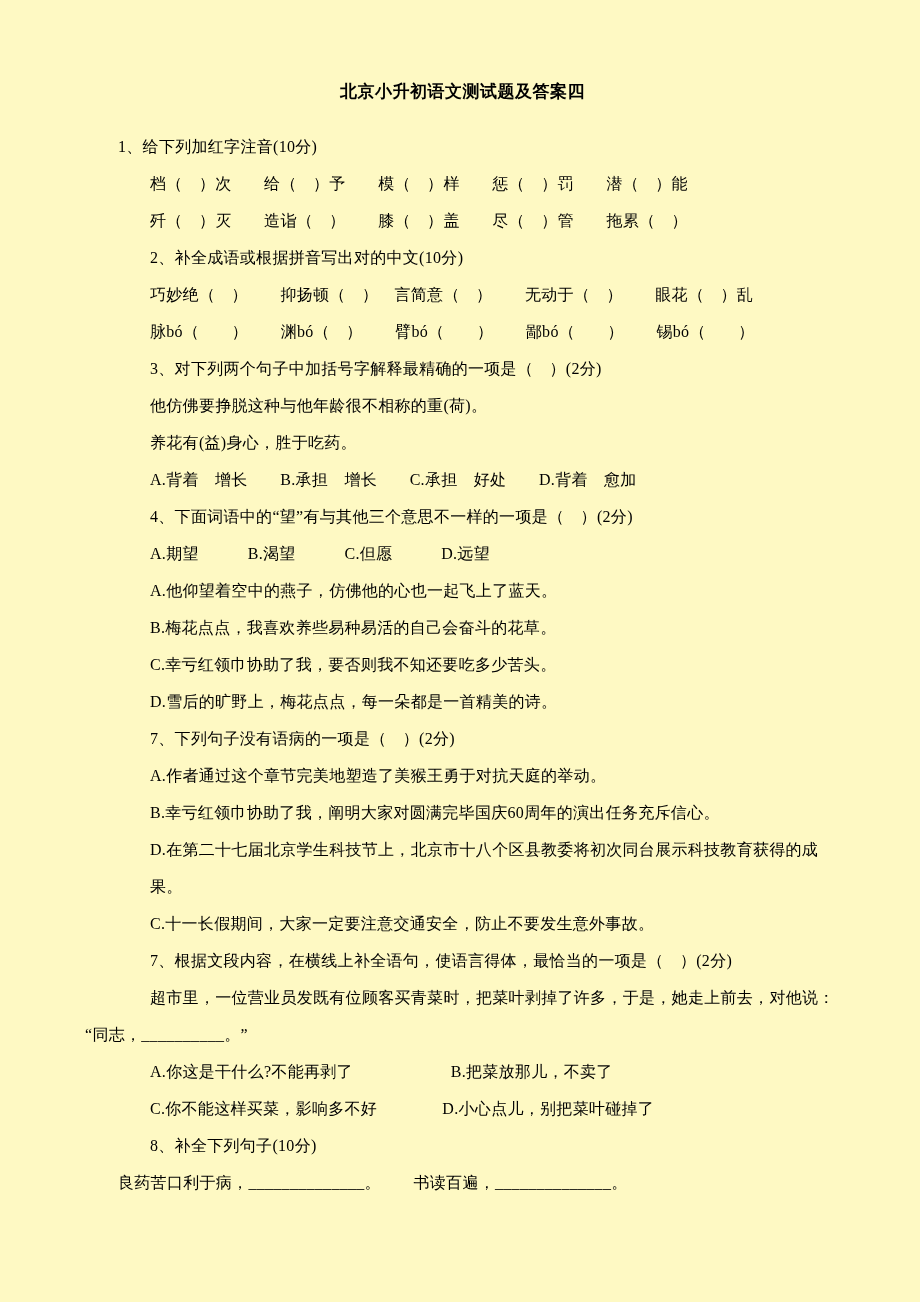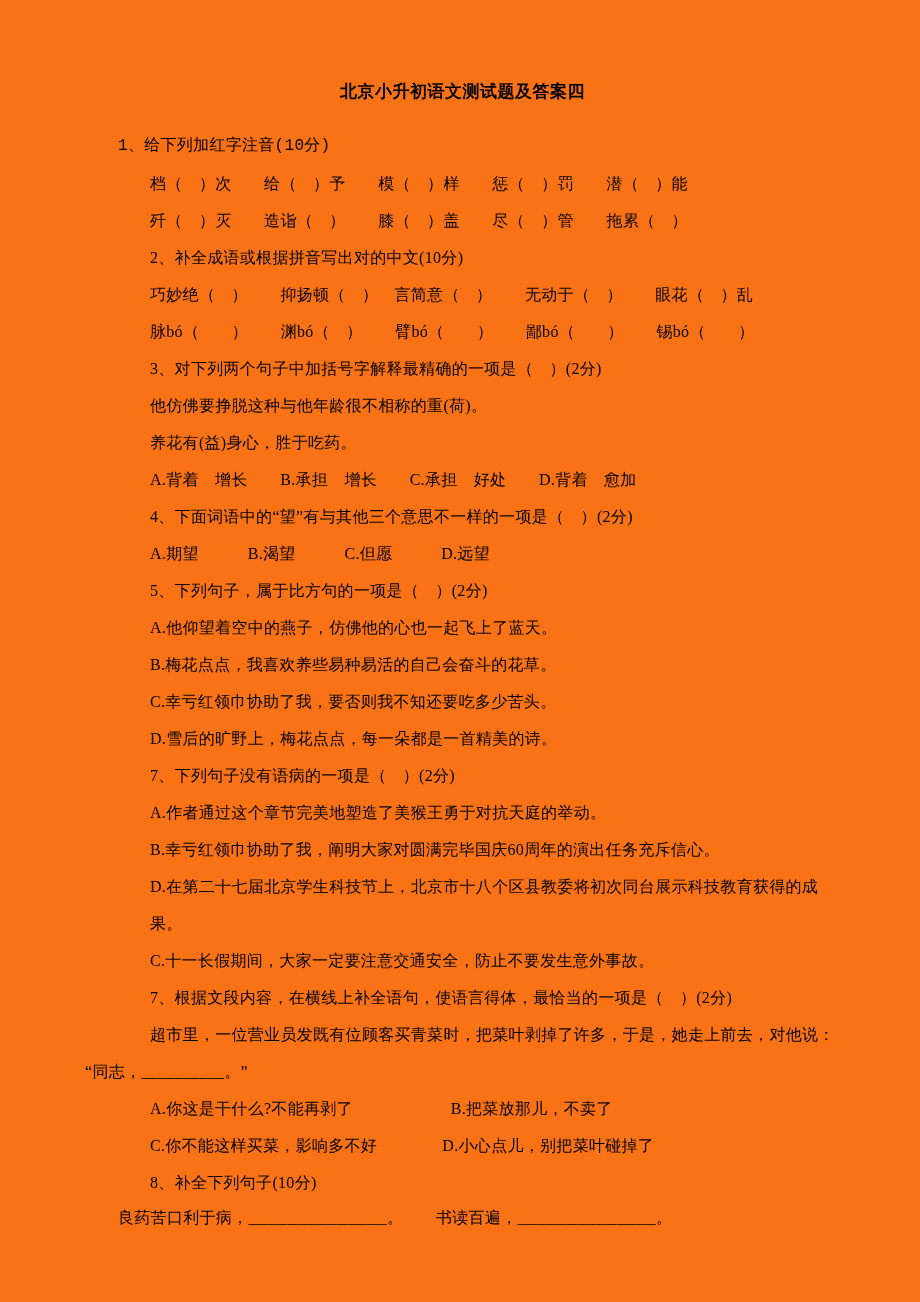--- a/index.html
+++ b/index.html
@@ -12,37 +12,37 @@
     height: 1302px;
     overflow: hidden;
     font-family: "Liberation Serif", "DejaVu Serif", serif;
     color: #000000;
   }
   .page {
     box-sizing: border-box;
     width: 920px;
     min-height: 1302px;
     padding: 80px 80px 0 85px;
-    background: #f97316;
+    background: #fef9c3;
   }
   .title {
     text-align: center;
     font-weight: bold;
     font-size: 17px;
     line-height: 24px;
     margin: 0 0 24px 0;
     letter-spacing: 0.5px;
   }
   .line {
     font-size: 16px;
     line-height: 37px;
     white-space: pre-wrap;
     letter-spacing: 0.3px;
   }
-  .ind-sm { padding-left: 33px; font-family: Liberation Mono, monospace; }
+  .ind-sm { padding-left: 33px; }
   .ind-md { padding-left: 65px; }
 </style>
 </head>
 <body>
 
 <div class="page">
 
   <div class="title">北京小升初语文测试题及答案四</div>
 
   <section>
@@ -63,21 +63,20 @@
     <div class="line ind-md">养花有(益)身心，胜于吃药。</div>
     <div class="line ind-md">A.背着　增长　　B.承担　增长　　C.承担　好处　　D.背着　愈加</div>
   </section>
 
   <section>
     <div class="line ind-md">4、下面词语中的“望”有与其他三个意思不一样的一项是（　）(2分)</div>
     <div class="line ind-md">A.期望　　　B.渴望　　　C.但愿　　　D.远望</div>
   </section>
 
   <section>
-    <div class="line ind-md">5、下列句子，属于比方句的一项是（　）(2分)</div>
     <div class="line ind-md">A.他仰望着空中的燕子，仿佛他的心也一起飞上了蓝天。</div>
     <div class="line ind-md">B.梅花点点，我喜欢养些易种易活的自己会奋斗的花草。</div>
     <div class="line ind-md">C.幸亏红领巾协助了我，要否则我不知还要吃多少苦头。</div>
     <div class="line ind-md">D.雪后的旷野上，梅花点点，每一朵都是一首精美的诗。</div>
   </section>
 
   <section>
     <div class="line ind-md">7、下列句子没有语病的一项是（　）(2分)</div>
     <div class="line ind-md">A.作者通过这个章节完美地塑造了美猴王勇于对抗天庭的举动。</div>
     <div class="line ind-md">B.幸亏红领巾协助了我，阐明大家对圆满完毕国庆60周年的演出任务充斥信心。</div>

